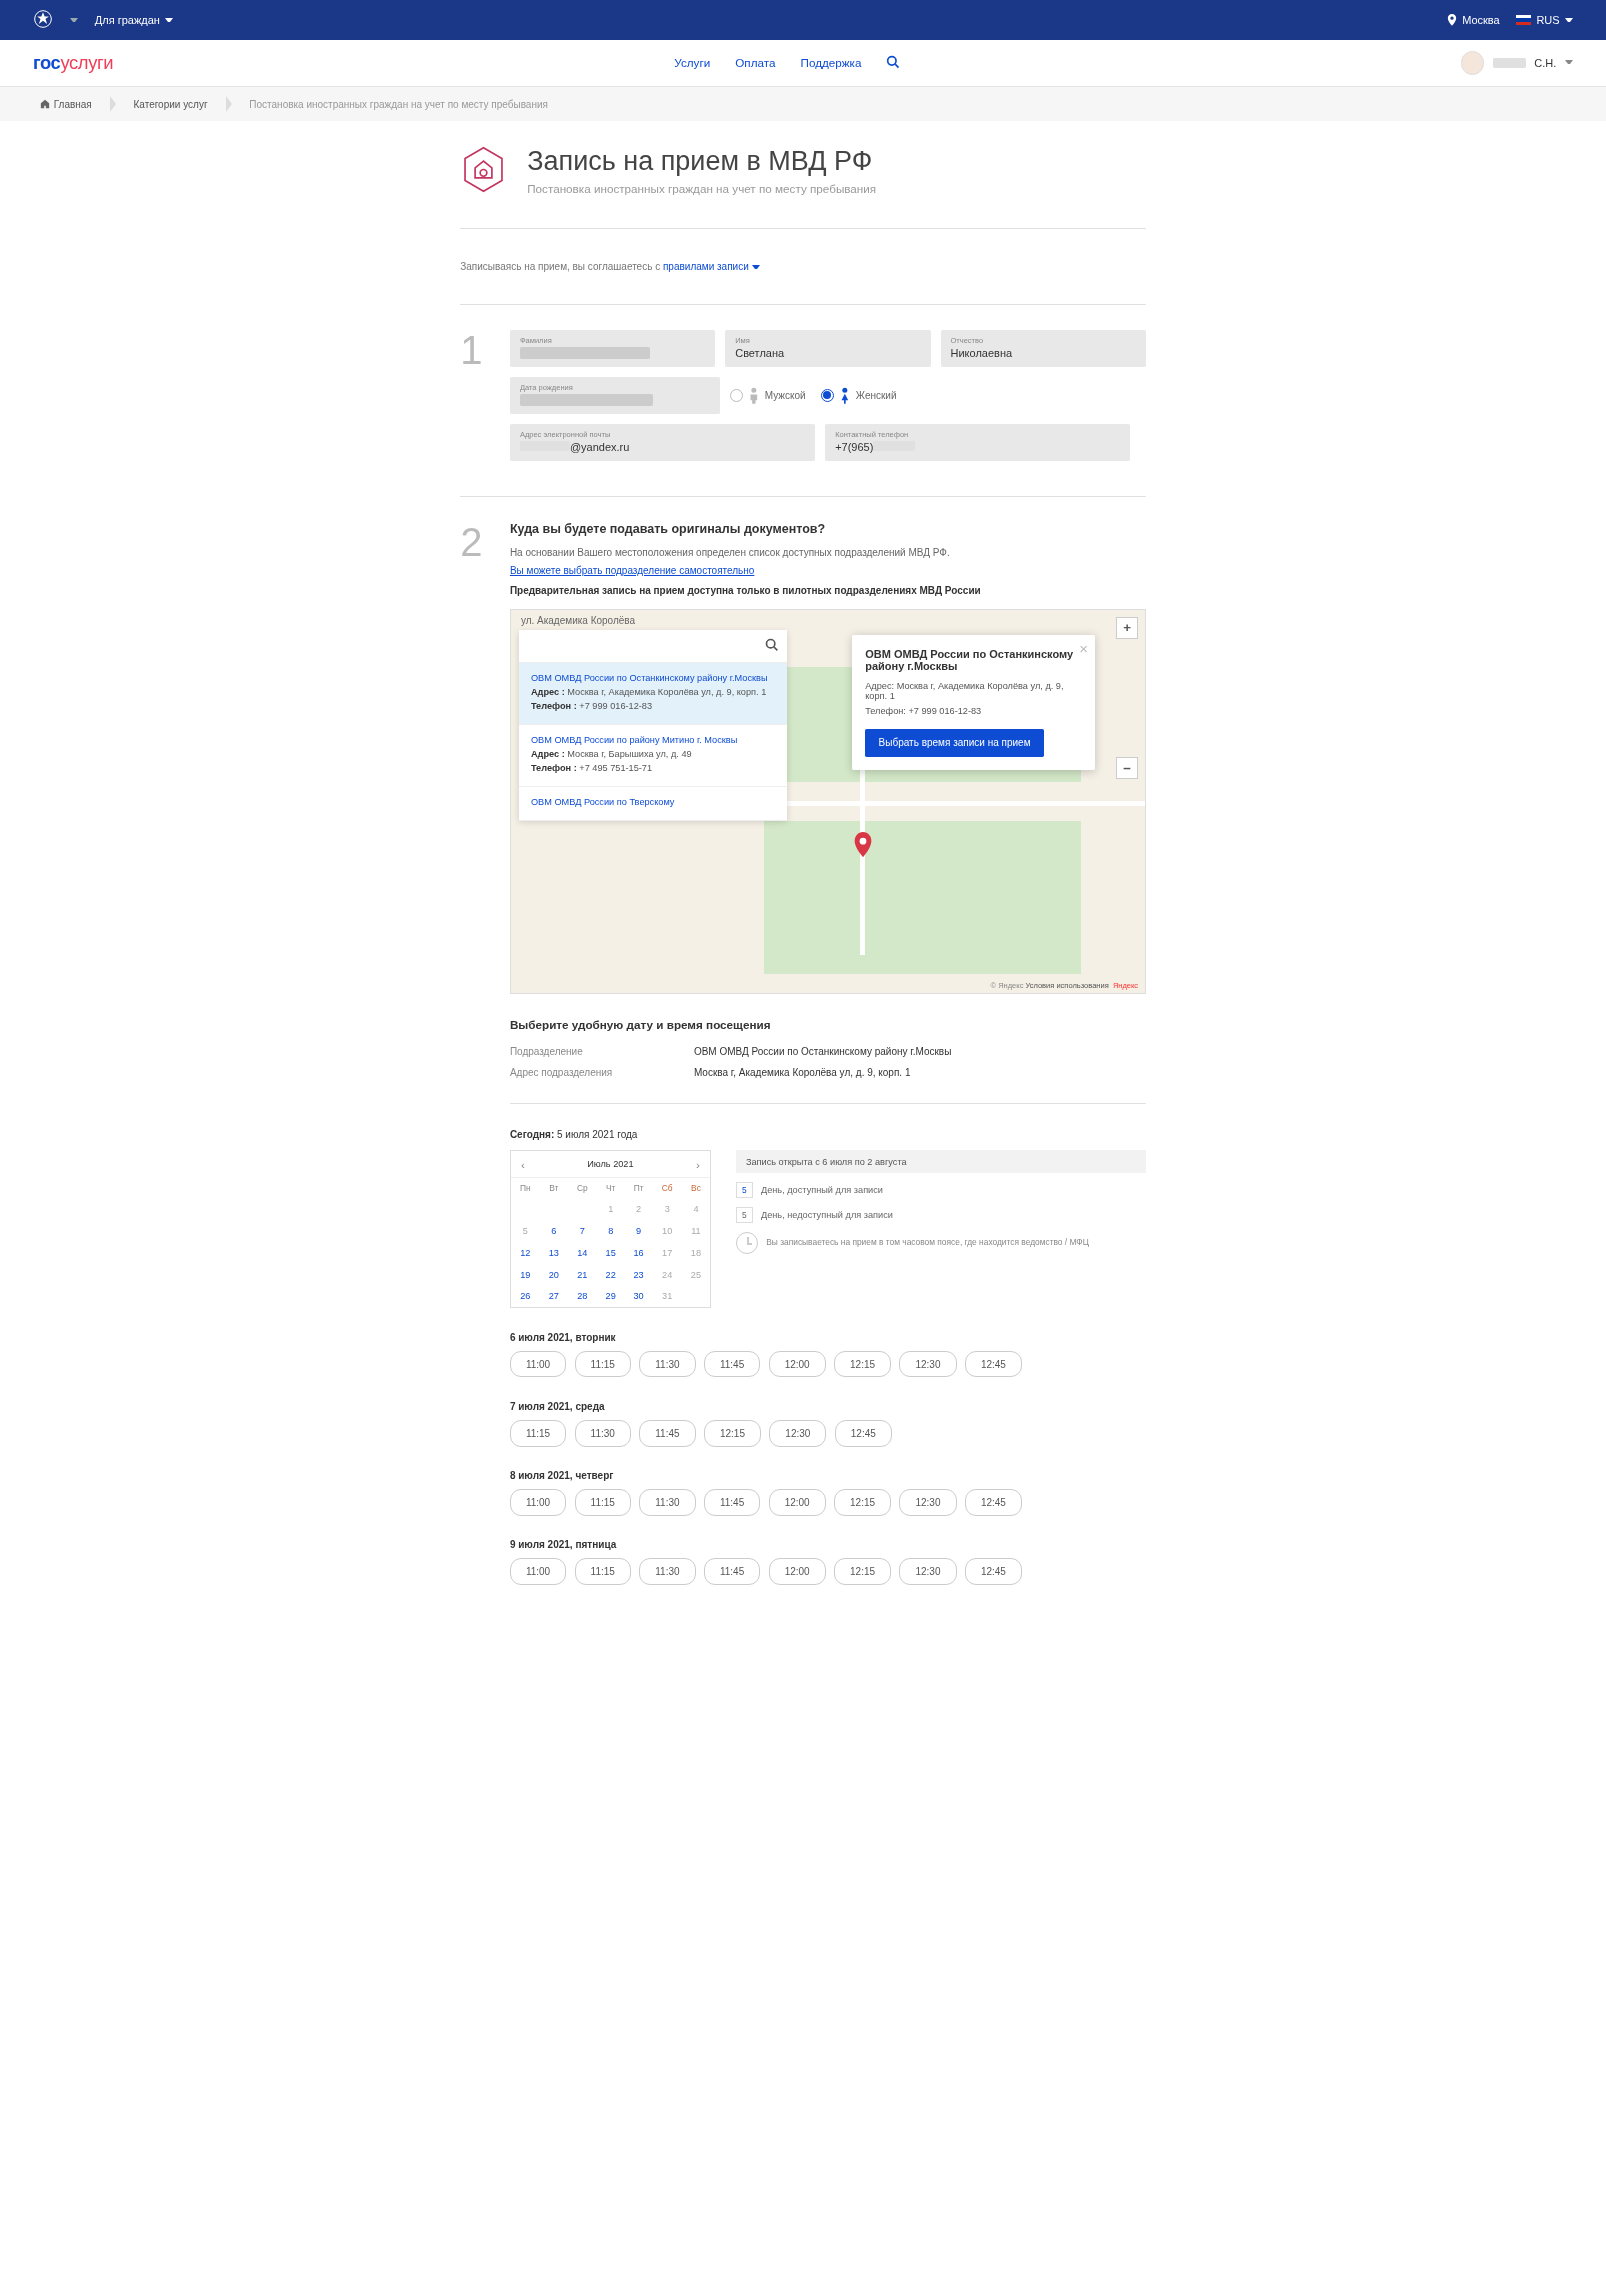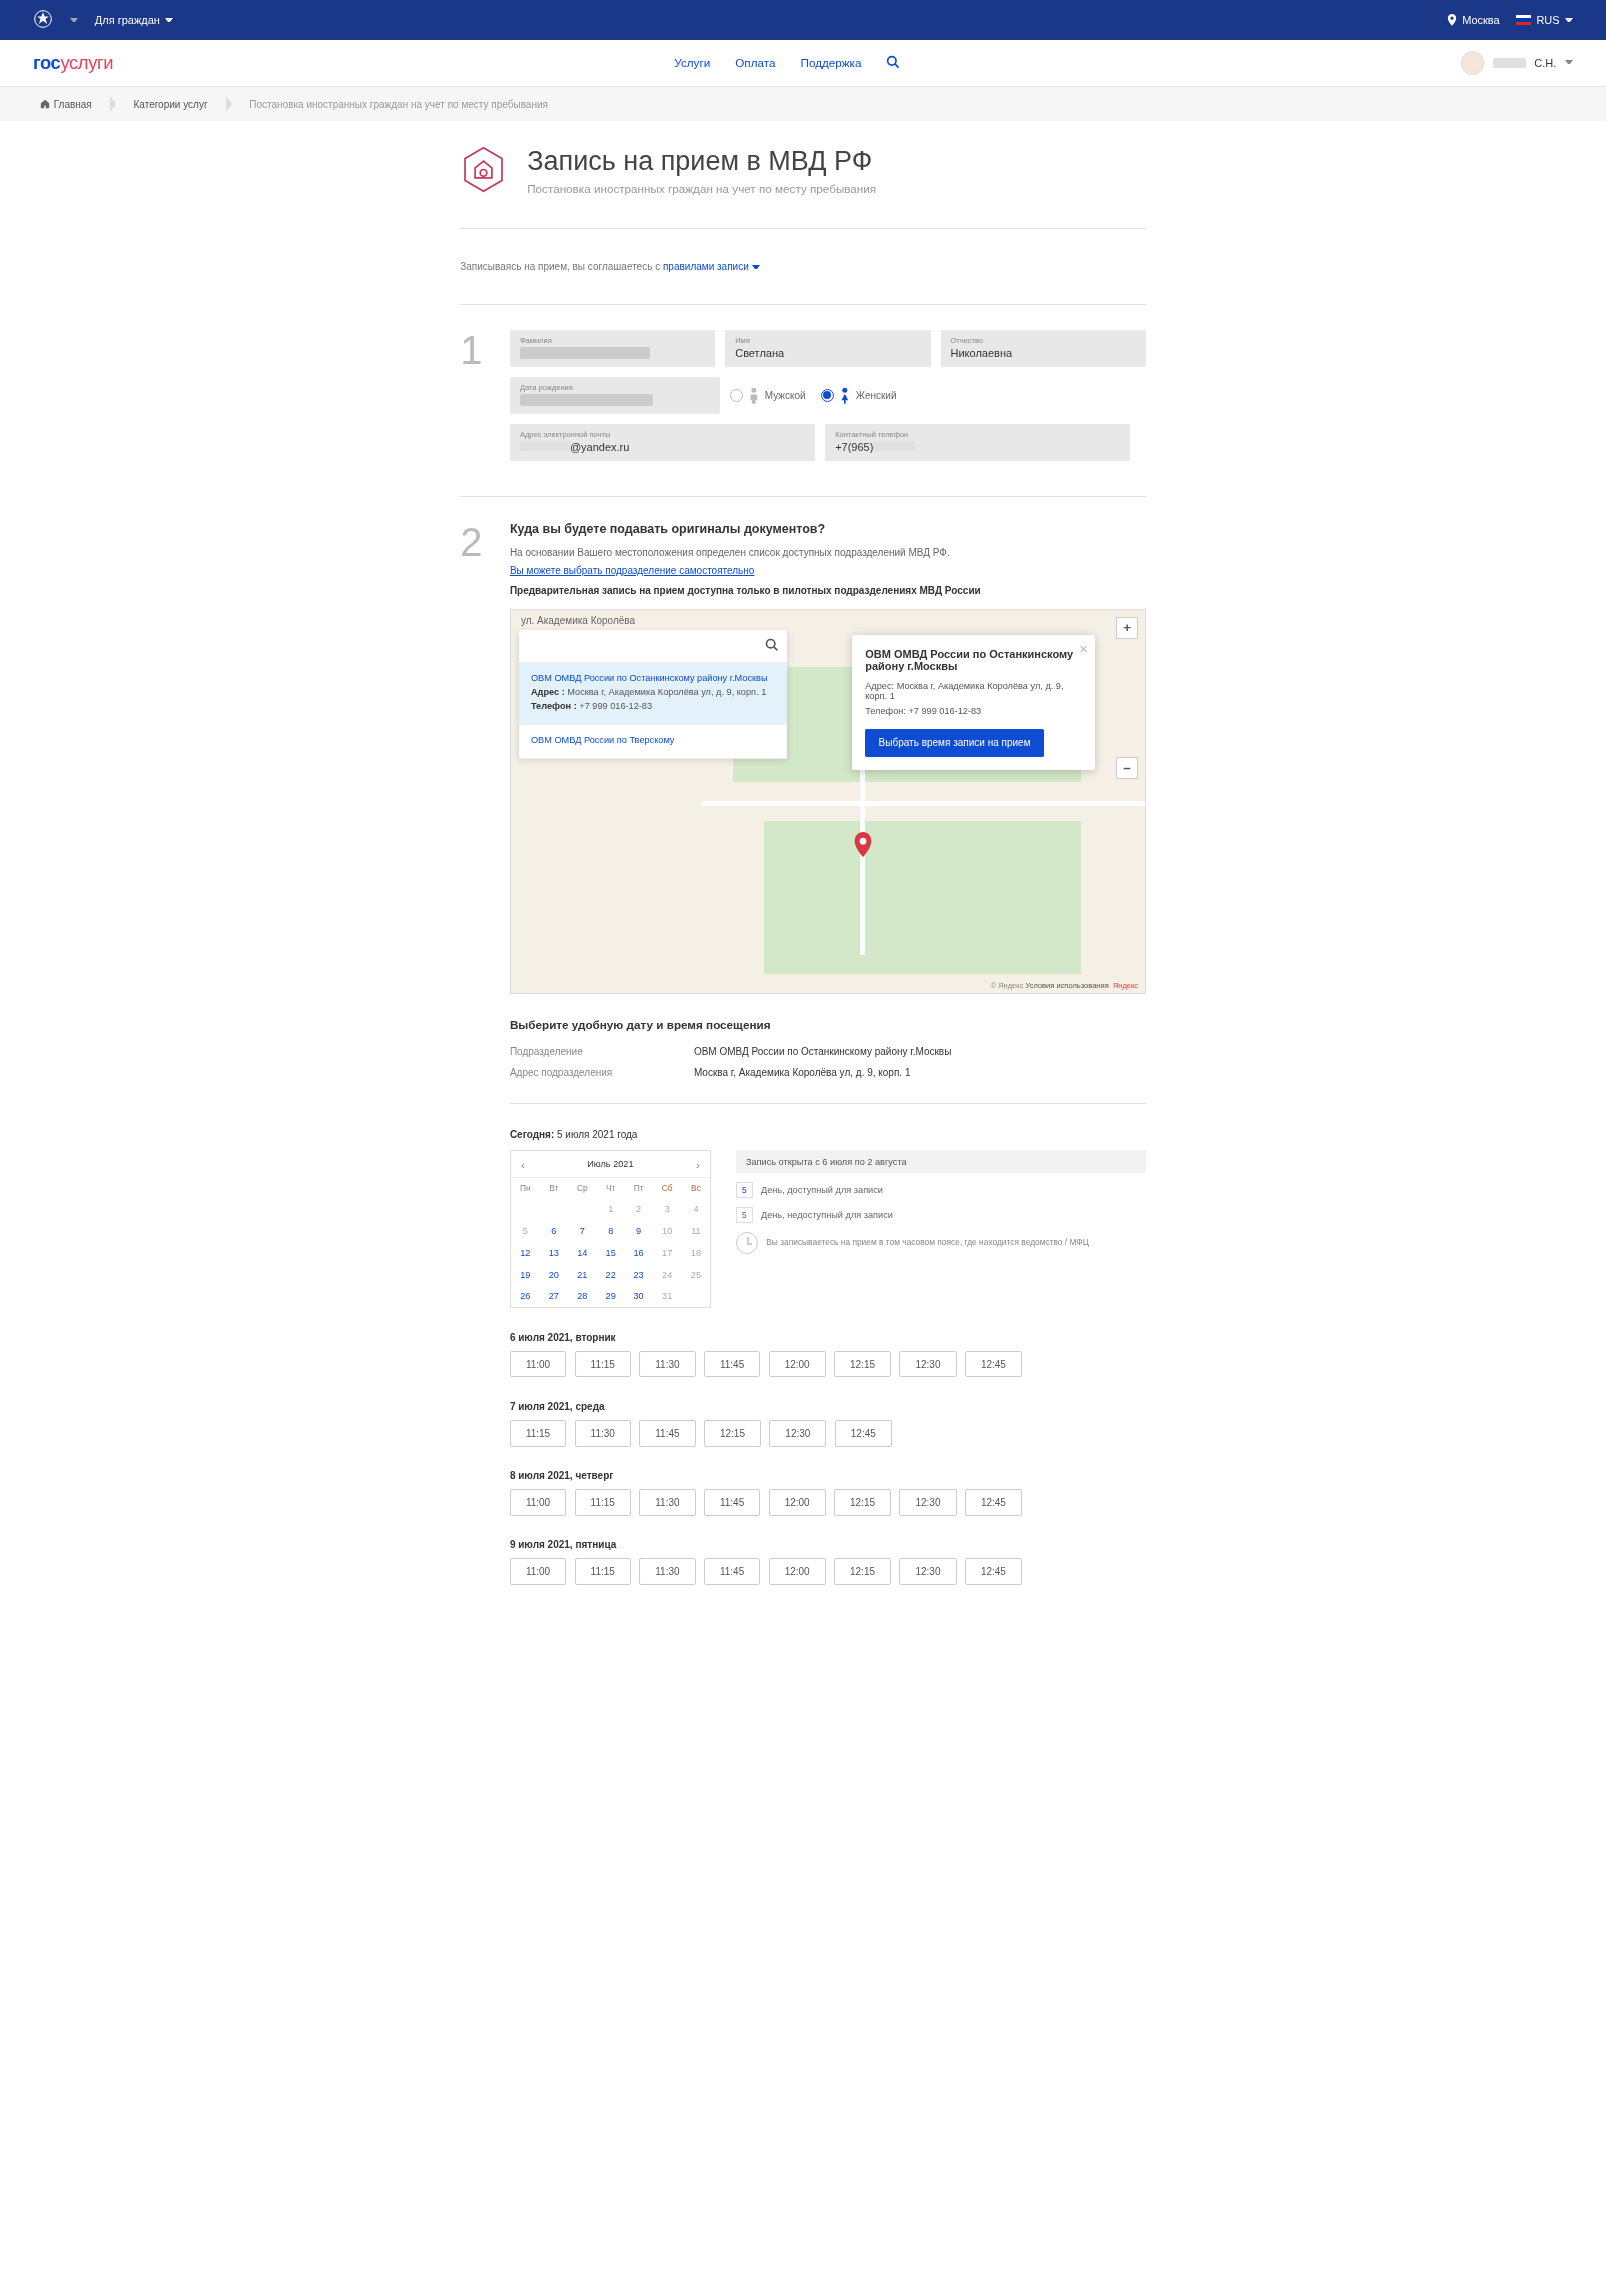--- a/index.html
+++ b/index.html
@@ -101,21 +101,21 @@
 .leg-row{display:flex;align-items:center;gap:8.4px;margin-bottom:8.4px;color:#666}
 .leg-box{width:16.7px;height:16.7px;border:0.8px solid #ddd;display:flex;align-items:center;justify-content:center;font-size:8.4px}
 .leg-box.av{color:#0d4cd3}
 .leg-clock{width:22px;height:22px;border:1.7px solid #ccc;border-radius:50%;position:relative;flex-shrink:0}
 .leg-clock::after{content:"";position:absolute;width:1.7px;height:6.7px;background:#ccc;left:50%;top:20%;transform-origin:bottom}
 .leg-clock::before{content:"";position:absolute;width:5px;height:1.7px;background:#ccc;left:50%;top:50%}
 .leg-note{font-size:8.4px;color:#888;line-height:1.4}
 .slot-day{margin-top:23.4px}
 .slot-date{font-size:10px;font-weight:600;margin-bottom:8.4px}
 .slots{display:flex;flex-wrap:wrap;gap:8.4px}
-.slot{border:0.8px solid #ccc;padding:6.7px 15px;font-size:10px;color:#555;cursor:pointer;border-radius:2px;background:#fff}
+.slot{border:0.8px solid #ccc;padding:6.7px 15px;font-size:10px;color:#555;cursor:pointer;border-radius:11px;background:#fff}
 </style>
 </head>
 <body>
 
 <div class="topbar">
   <div class="topbar-left">
     <span>
       <svg class="emblem" viewBox="0 0 24 24">
           <circle cx="12" cy="12" r="10" fill="none" stroke="#fff" stroke-width="1.2"></circle>
           <path d="M12 4 L14 9 L19 9 L15 12 L17 18 L12 14 L7 18 L9 12 L5 9 L10 9 Z" fill="#fff"></path>
@@ -290,20 +290,25 @@
                   <line x1="12" y1="12" x2="16" y2="16" stroke="#555" stroke-width="2"></line>
                 </svg></span>
         </div>
         <div class="office-list" id="office-list">
               <div class="office sel">
                 <div class="office-name">ОВМ ОМВД России по Останкинскому району г.Москвы</div>
                 <div class="office-row"><b>Адрес : </b>Москва г, Академика Королёва ул, д. 9, корп. 1</div>
                 <div class="office-row"><b>Телефон : </b>+7 999 016-12-83</div>
               </div>
               <div class="office">
+                <div class="office-name">ОВМ ОМВД России по району Митино г. Москвы</div>
+                <div class="office-row"><b>Адрес : </b>Москва г, Барышиха ул, д. 49</div>
+                <div class="office-row"><b>Телефон : </b>+7 495 751-15-71</div>
+              </div>
+              <div class="office">
                 <div class="office-name">ОВМ ОМВД России по Тверскому</div>
               </div>
             </div>
       </div>
       <div class="map-pop">
         <span class="map-pop-close">×</span>
         <div class="map-pop-title">ОВМ ОМВД России по Останкинскому району г.Москвы</div>
         <div class="map-pop-row"><span>Адрес: </span><span>Москва г, Академика Королёва ул, д. 9, корп. 1</span></div>
         <div class="map-pop-row"><span>Телефон: </span><span>+7 999 016-12-83</span></div>
         <button class="map-pop-btn">Выбрать время записи на прием</button>

